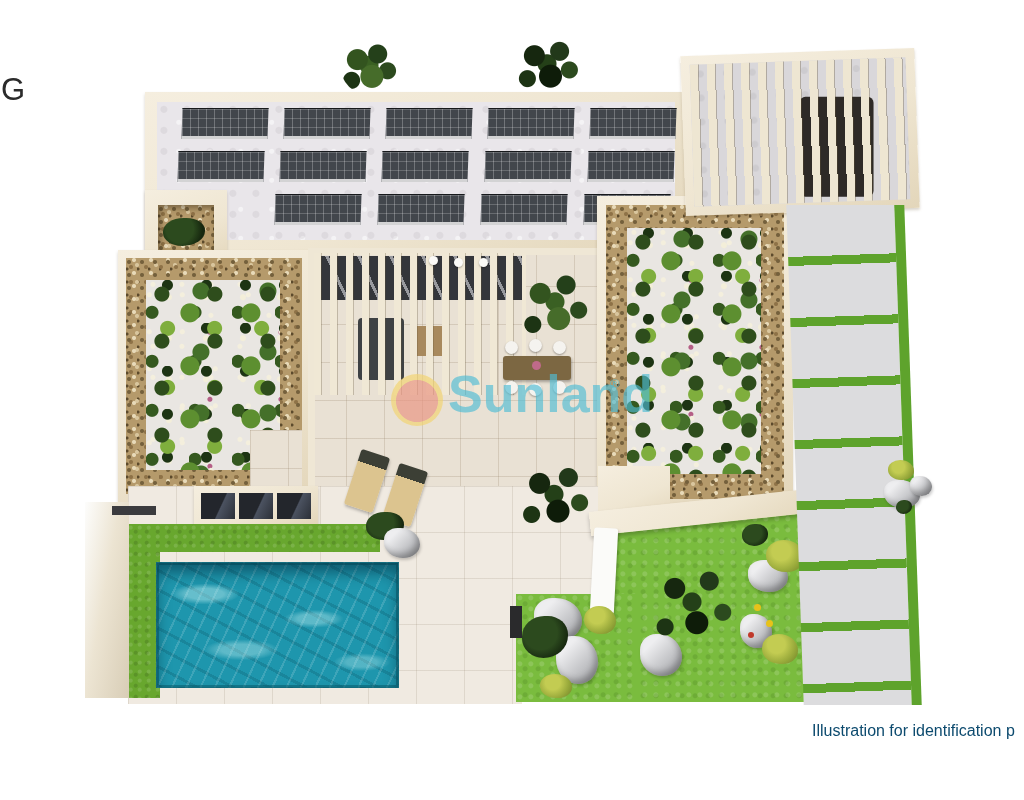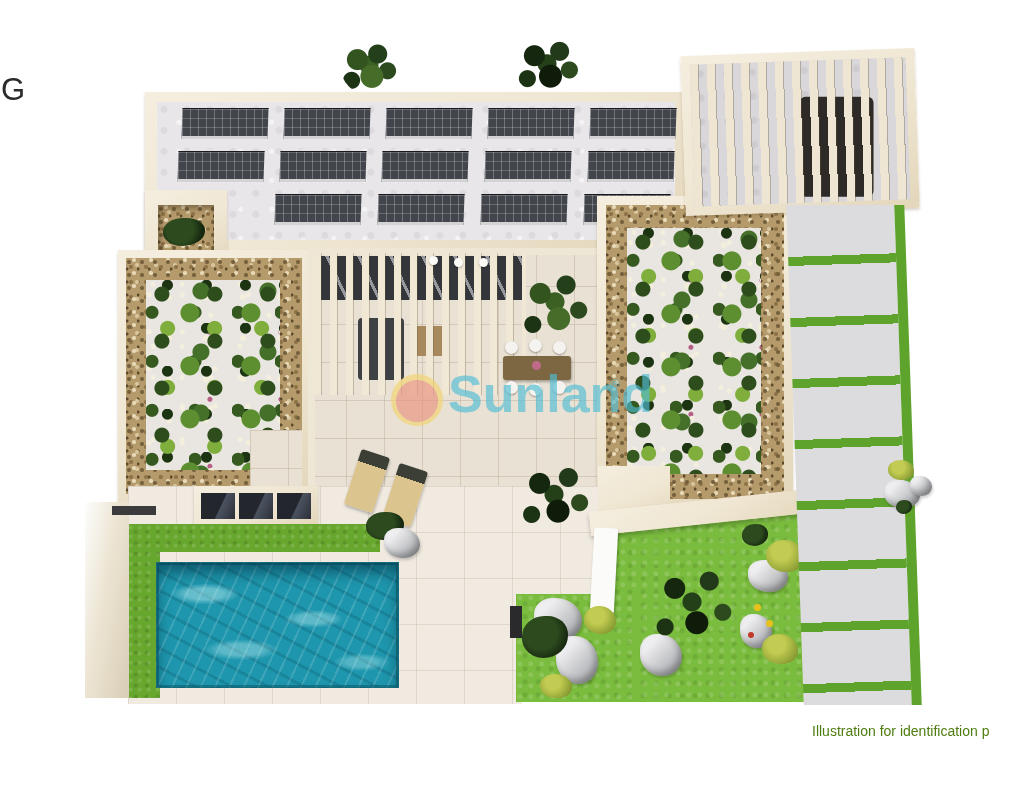--- a/index.html
+++ b/index.html
@@ -89,21 +89,21 @@
   .bush-yg{border-radius:48% 55% 45% 52%;
         background:radial-gradient(circle at 40% 35%,#c3cc52 0 30%,#97a83a 65%,#6d7f27 100%);}
   .rock{background:linear-gradient(135deg,#eeeef0 25%,#c2c3c6 65%,#9d9ea2 100%);
         border-radius:38% 55% 45% 52%;box-shadow:inset -3px -4px 6px rgba(0,0,0,.28),1px 2px 3px rgba(0,0,0,.2);}
   .chair{width:13px;height:13px;border-radius:50%;background:#f5f3ef;box-shadow:0 1px 2px rgba(0,0,0,.35);}
   .lamp{width:9px;height:9px;border-radius:50%;background:#fbfaf7;box-shadow:0 1px 2px rgba(0,0,0,.3);}
   .lounger{width:30px;height:58px;border-radius:3px;transform:rotate(18deg);
         background:linear-gradient(#3c3f35 0 22%,#dcc48f 22%);box-shadow:1px 2px 3px rgba(0,0,0,.25);}
   .dot{border-radius:50%;}
 
-  .txt{color:#4d7c0f;white-space:nowrap;font-size:14px;line-height:20px;text-align:center;}
+  .txt{color:#0c4a6e;white-space:nowrap;font-size:16px;line-height:20px;text-align:center;}
   #wm-text{font-size:52px;font-weight:bold;color:rgba(79,188,212,.66);letter-spacing:0px;line-height:44px;}
   #wm-reg{font-size:13px;font-weight:bold;color:rgba(79,188,212,.66);}
   #g-frag{font-size:31px;color:#2b2b2b;line-height:31px;}
 </style>
 </head>
 <body>
 
 <div id="stage">
 
   <div id="g-frag" style="left:1px;top:74px;">G</div>

